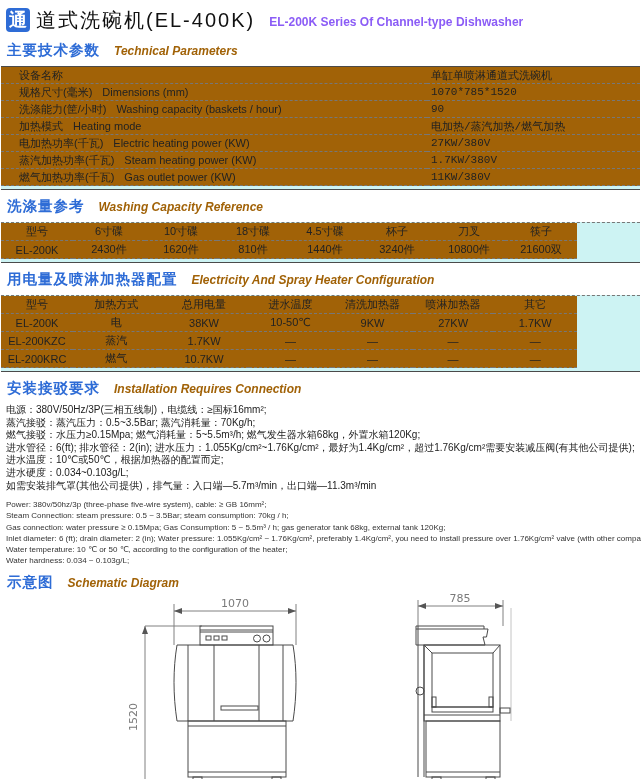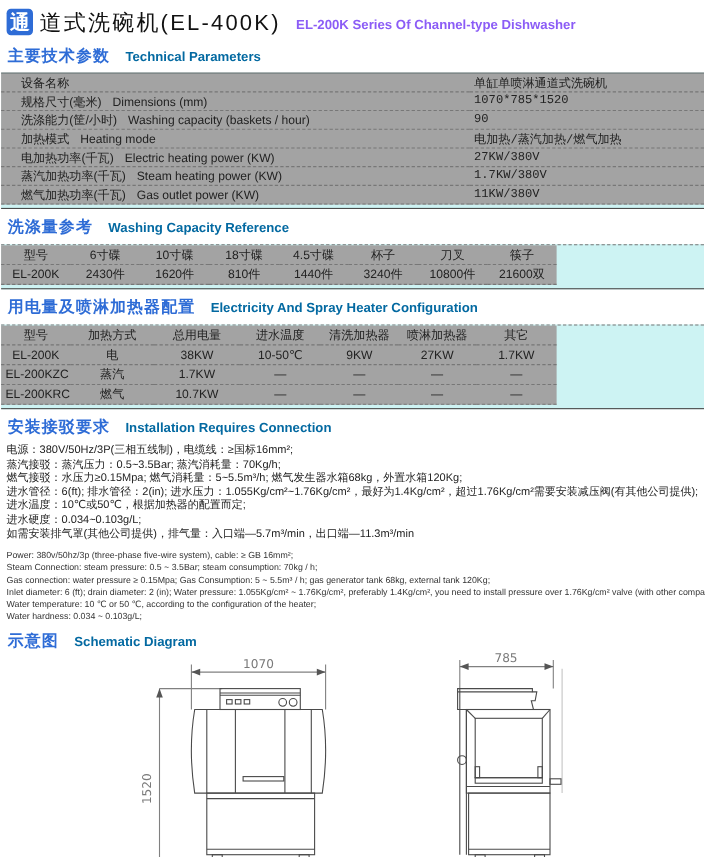--- a/index.html
+++ b/index.html
@@ -12,27 +12,27 @@
   .header{display:flex;align-items:center;padding:6px 8px 0 6px;height:28px;}
   .logo{display:inline-flex;align-items:center;justify-content:center;
         width:24px;height:24px;background:#2e6cd6;color:#fff;border-radius:4px;
         font-size:18px;font-weight:bold;flex:0 0 auto;}
   .title-cn{font-size:20px;letter-spacing:2px;margin-left:6px;color:#111;}
   .title-en{font-size:12px;font-weight:bold;margin-left:14px;color:#8b5cf6;margin-top:4px;}
 
   
   .sec-title{display:flex;align-items:baseline;margin:7px 0 0 7px;height:20px;}
   .sec-title .cn{color:#2e6cd6;font-size:14.5px;font-weight:bold;letter-spacing:1px;}
-  .sec-title .en{color:#0369a1;font-size:12px;font-weight:bold;margin-left:14px;}
-
-  
-  .tbl{width:639px;margin:5px 1px 0 1px;border-collapse:collapse;background:#a3a3a3;
+  .sec-title .en{color:#a16207;font-size:12px;font-weight:bold;margin-left:14px;font-style:italic;}
+
+  
+  .tbl{width:639px;margin:5px 1px 0 1px;border-collapse:collapse;background:#a16207;
        table-layout:fixed;font-size:11px;color:#222;}
   .tbl-wrap{border-bottom:1px solid #4a4a4a;margin:5px 1px 0 1px;background:#cdf3f3;padding-bottom:3px;}
-  .tbl-wrap .tbl{margin:0;width:505px;}
+  .tbl-wrap .tbl{margin:0;width:576px;}
   .wrap-solid{border-top:1px solid #4a4a4a;}
   .wrap-dash{border-top:1px dashed #777;}
   .tbl td,.tbl th{border-bottom:1px dashed #777;padding:0 4px;height:16px;
                   font-weight:normal;white-space:nowrap;overflow:hidden;}
   .tbl th{text-align:center;}
   .t2 td,.t2 th,.t3 td,.t3 th{height:17px;text-align:center;}
   .spec-label{padding-left:18px !important;text-align:left;}
   .spec-label .en{margin-left:10px;}
   .spec-value{text-align:left;font-family:Liberation Mono, monospace;}
 

